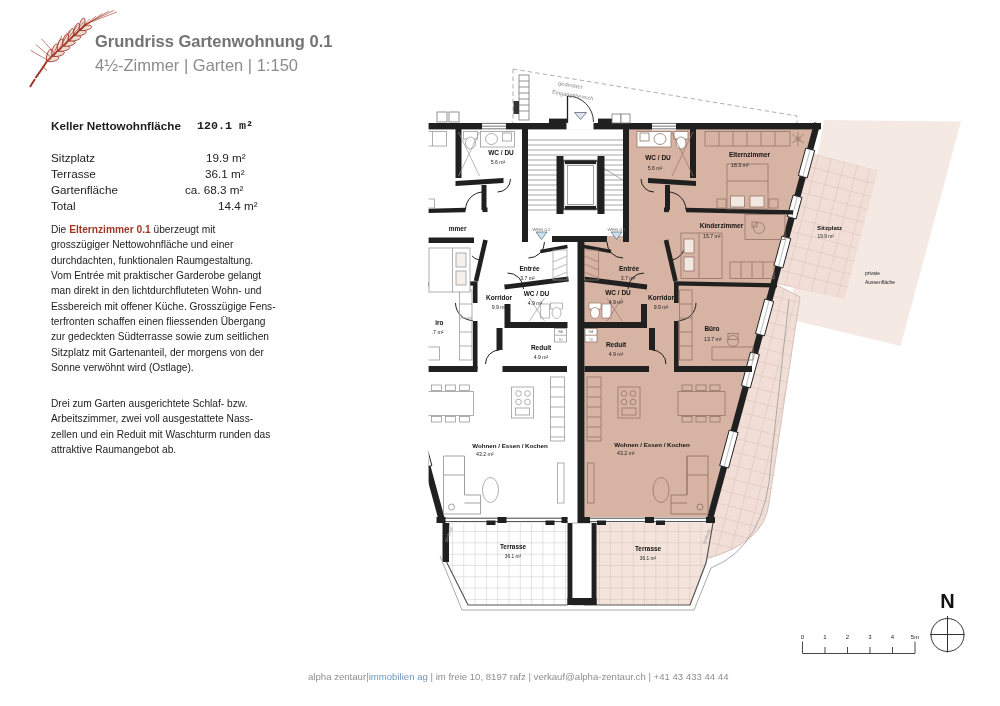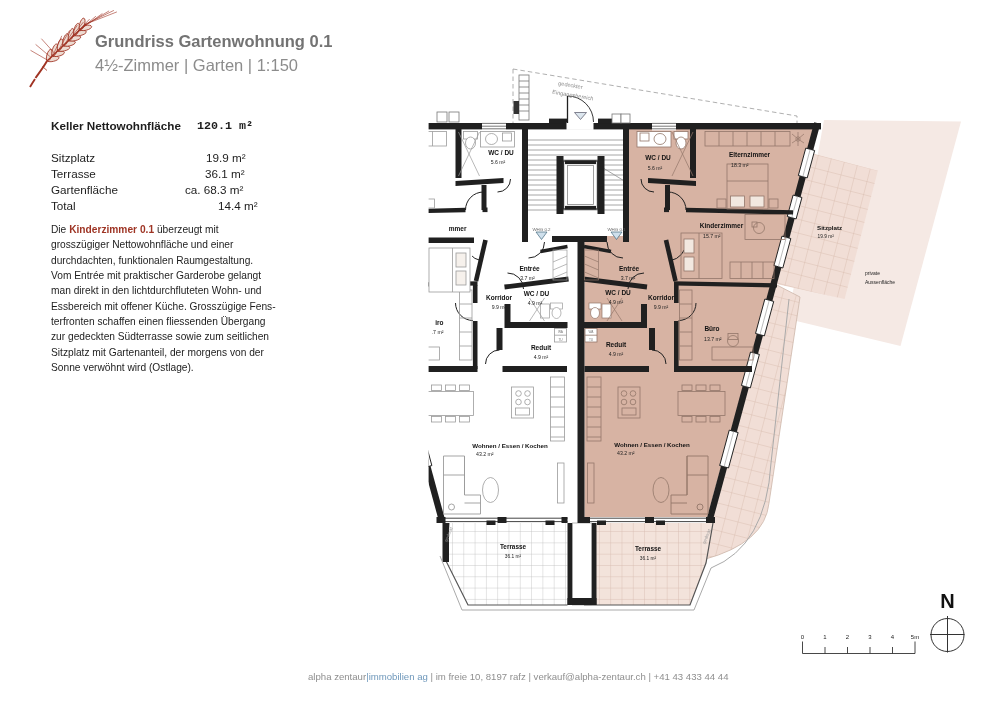--- a/index.html
+++ b/index.html
@@ -60,32 +60,38 @@
     <div class="abs t" style="left:0;top:57px;">Terrasse</div>
     <div class="abs t" style="left:154px;top:57px;">36.1 m²</div>
     <div class="abs t" style="left:0;top:73px;">Gartenfläche</div>
     <div class="abs t" style="left:134px;top:73px;">ca. 68.3 m²</div>
     <div class="abs t" style="left:0;top:89px;">Total</div>
     <div class="abs t" style="left:155px;top:89px;margin-left:12px;">14.4 m²</div>
   </div>
 </div>
 
 <div class="abs" style="left:51px;top:222px;font-size:10.2px;line-height:15.35px;color:#1d1d1d;">
-  Die <span style="color:#9e3424;font-weight:bold;">Kinderzimmer 0.1</span> überzeugt mit<br>
+  Die <span style="color:#9e3424;font-weight:bold;">Elternzimmer 0.1</span> überzeugt mit<br>
   grosszügiger Nettowohnfläche und einer<br>
   durchdachten, funktionalen Raumgestaltung.<br>
   Vom Entrée mit praktischer Garderobe gelangt<br>
   man direkt in den lichtdurchfluteten Wohn- und<br>
   Essbereich mit offener Küche. Grosszügige Fens-<br>
   terfronten schaffen einen fliessenden Übergang<br>
   zur gedeckten Südterrasse sowie zum seitlichen<br>
   Sitzplatz mit Gartenanteil, der morgens von der<br>
   Sonne verwöhnt wird (Ostlage).
 </div>
 
+<div class="abs" style="left:51px;top:396px;font-size:10.2px;line-height:15.35px;color:#1d1d1d;">
+  Drei zum Garten ausgerichtete Schlaf- bzw.<br>
+  Arbeitszimmer, zwei voll ausgestattete Nass-<br>
+  zellen und ein Reduit mit Waschturm runden das<br>
+  attraktive Raumangebot ab.
+</div>
 
 <div class="abs t" style="left:308px;top:671px;font-size:9.6px;color:#8f8f8f;">alpha zentaur<span style="color:#6f98bb;">|immobilien ag</span> | im freie 10, 8197 rafz | verkauf@alpha-zentaur.ch | +41 43 433 44 44</div>
 
 <svg class="abs" style="left:0;top:0" width="1000" height="706" viewBox="0 0 1000 706">
 <defs>
 <pattern id="gridL" width="11.3" height="11.3" patternUnits="userSpaceOnUse">
           <path d="M11.3,0 L0,0 0,11.3" fill="none" stroke="#bdbdbd" stroke-width="0.8"></path>
         </pattern>
 <pattern id="gridR" width="11.3" height="11.3" patternUnits="userSpaceOnUse">
           <path d="M11.3,0 L0,0 0,11.3" fill="none" stroke="#d4b8ab" stroke-width="0.8"></path>

